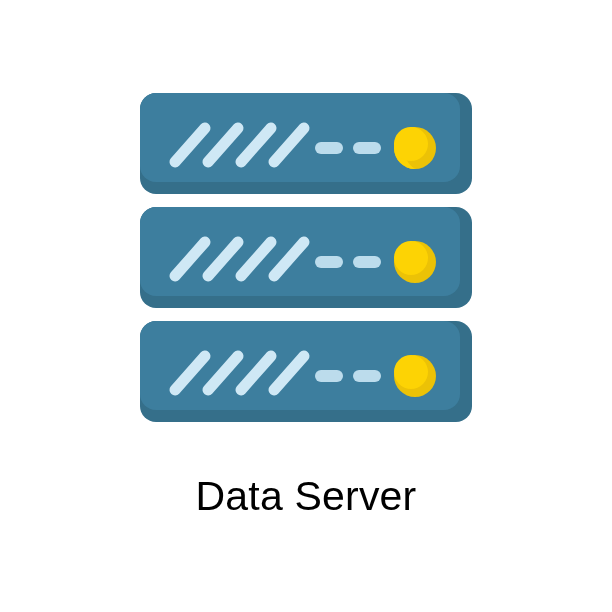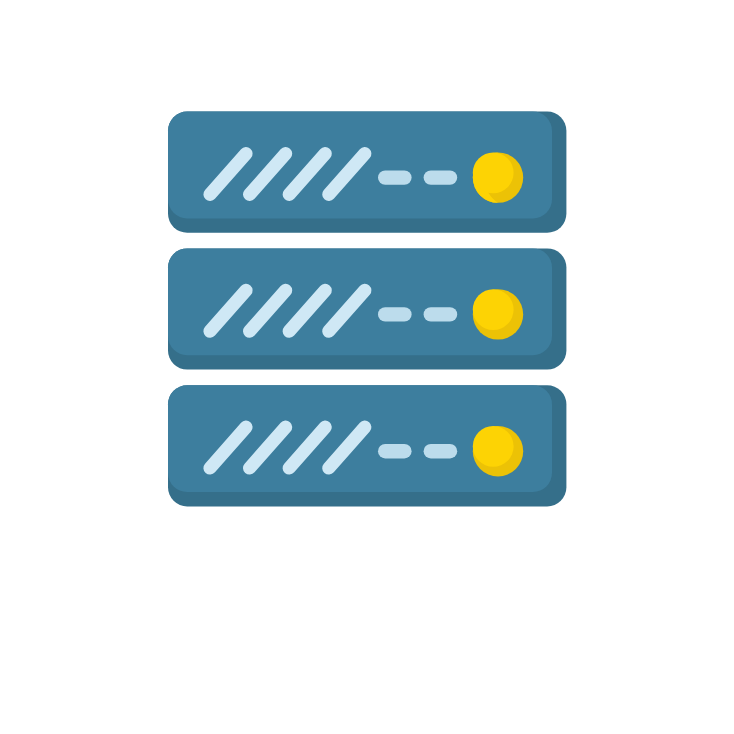--- a/index.html
+++ b/index.html
@@ -119,14 +119,15 @@
 
         <g>
           <circle cx="415" cy="376" r="21" fill="#ecc206"></circle>
           <circle cx="411" cy="372" r="17" fill="#fdd304"></circle>
         </g>
       </g>
 
     </svg>
   </div>
 
+  <div class="caption">Data Server</div>
 
 </div>
 
 </body></html>

